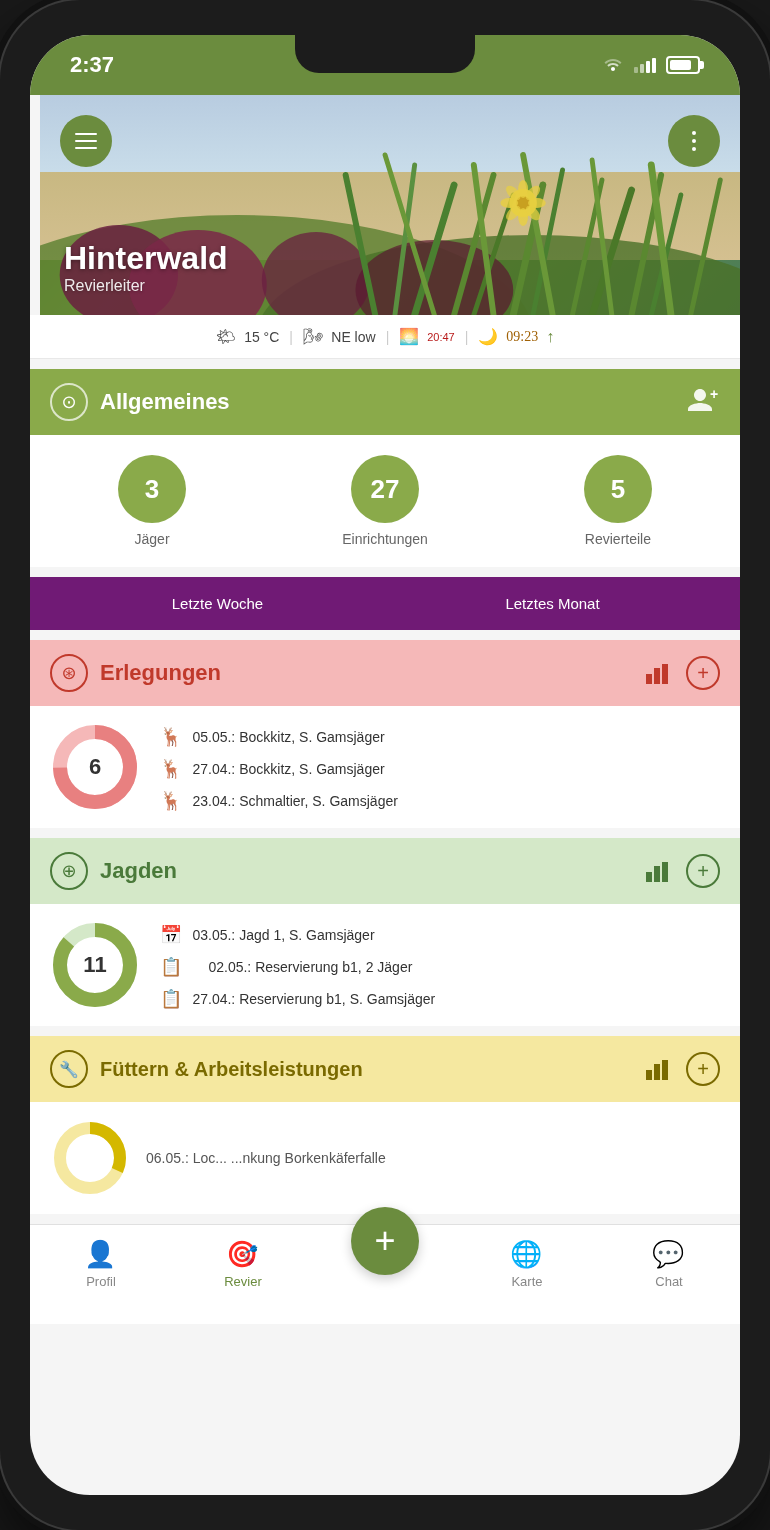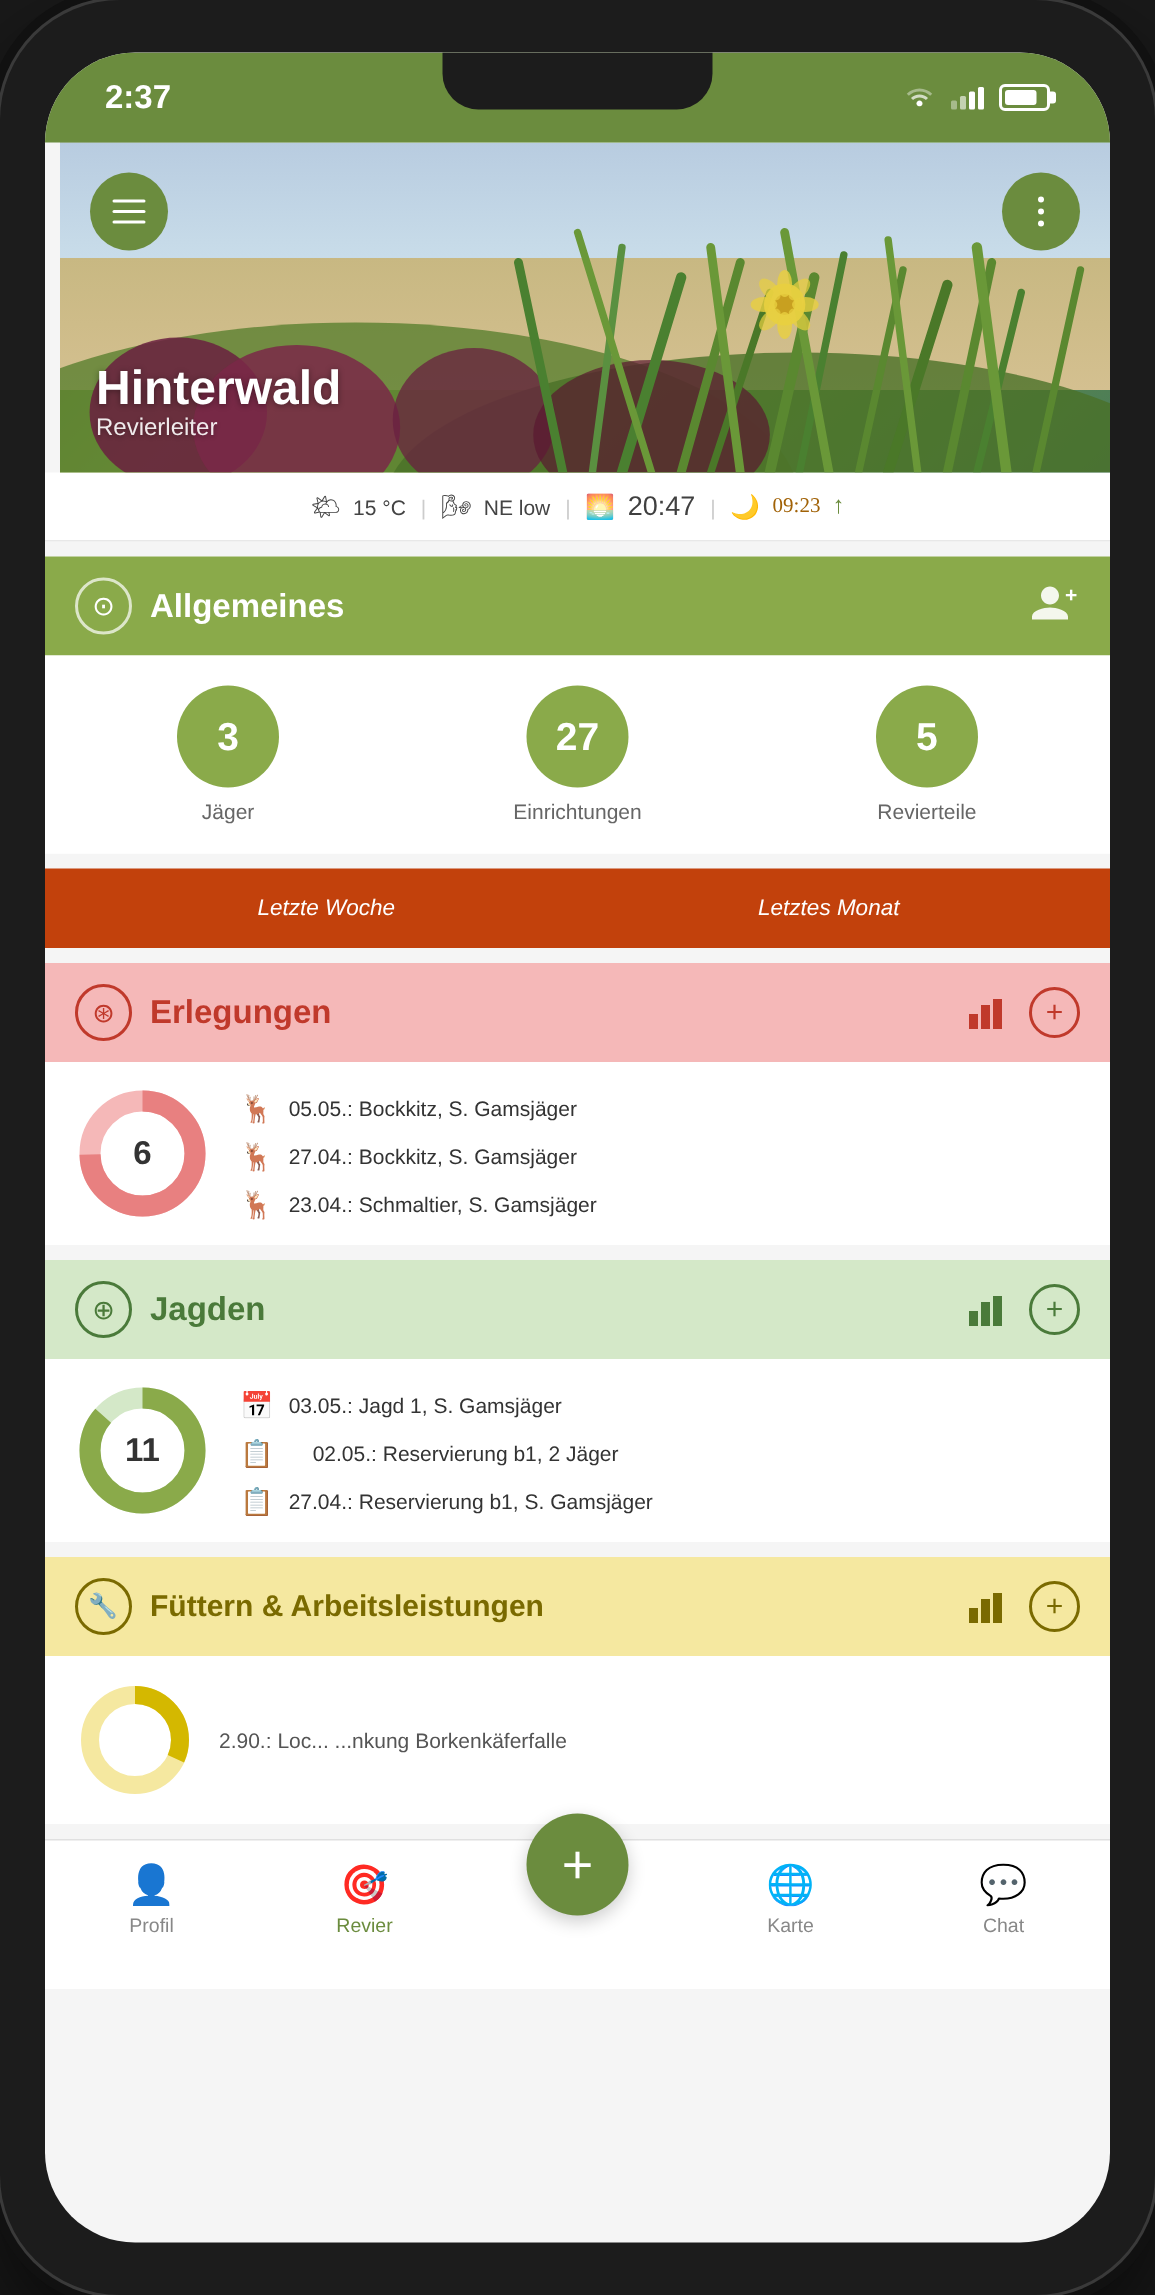--- a/index.html
+++ b/index.html
@@ -326,27 +326,26 @@
       font-weight: 700;
     }
 
     .stat-label {
       font-size: 14px;
       color: #666;
     }
 
     
     .period-tabs {
-      background: #c2410c;
+      background: #701a75;
       display: flex;
       align-items: center;
       padding: 10px 20px;
       gap: 0;
       margin: 10px 0 0 0;
-      font-style: italic;
     }
 
     .period-tab {
       flex: 1;
       text-align: center;
       color: white;
       font-size: 15px;
       padding: 8px;
       cursor: pointer;
       border-radius: 6px;
@@ -725,21 +724,21 @@
     </div>
 
     <div class="weather-bar">
       <span style="font-size:16px;">🌤</span>
       <span style="font-size:14px;color:#444;">15 °C</span>
       <span class="weather-sep">|</span>
       <span style="font-size:16px;">🌬</span>
       <span style="font-size:14px;color:#444;">NE low</span>
       <span class="weather-sep">|</span>
       <span style="font-size:16px;">🌅</span>
-      <span style="font-size:18px;color:#404040;">20:47</span>
+      <span style="font-size:11px;color:#b91c1c;">20:47</span>
       <span class="weather-sep">|</span>
       <span style="font-size:16px;">🌙</span>
       <span style="font-size:14px;color:#a16207;font-family:Liberation Serif, serif;">09:23</span>
       <span style="font-size:16px;color:#6b8c3e;">↑</span>
     </div>
 
     <div class="section-card">
       <div class="section-header" style="background:#8aaa4a;">
         <div class="section-header-left">
           <div class="section-icon-circle" style="border-color:rgba(255,255,255,0.7);">
@@ -914,21 +913,21 @@
       </div>
       <div class="futtern-body">
         <div style="display:flex;align-items:center;gap:16px;width:100%;">
 
           <div style="position:relative;width:80px;height:80px;flex-shrink:0;">
             <svg width="80" height="80" viewBox="0 0 80 80">
               <circle cx="40" cy="40" r="30" fill="none" stroke="#f5e8a0" stroke-width="12"></circle>
               <circle cx="40" cy="40" r="30" fill="none" stroke="#d4b800" stroke-width="12" stroke-dasharray="60 130" stroke-dashoffset="0" transform="rotate(-90 40 40)"></circle>
             </svg>
           </div>
-          <span style="font-size:14px;color:#555;">2.90.: Loc... ...nkung Borkenkäferfalle</span>
+          <span style="font-size:14px;color:#555;">06.05.: Loc... ...nkung Borkenkäferfalle</span>
         </div>
       </div>
     </div>
 
     <div class="bottom-nav">
       <div class="nav-item">
         <span style="font-size:26px;color:#888;">👤</span>
         <span class="nav-label">Profil</span>
       </div>
       <div class="nav-item">

